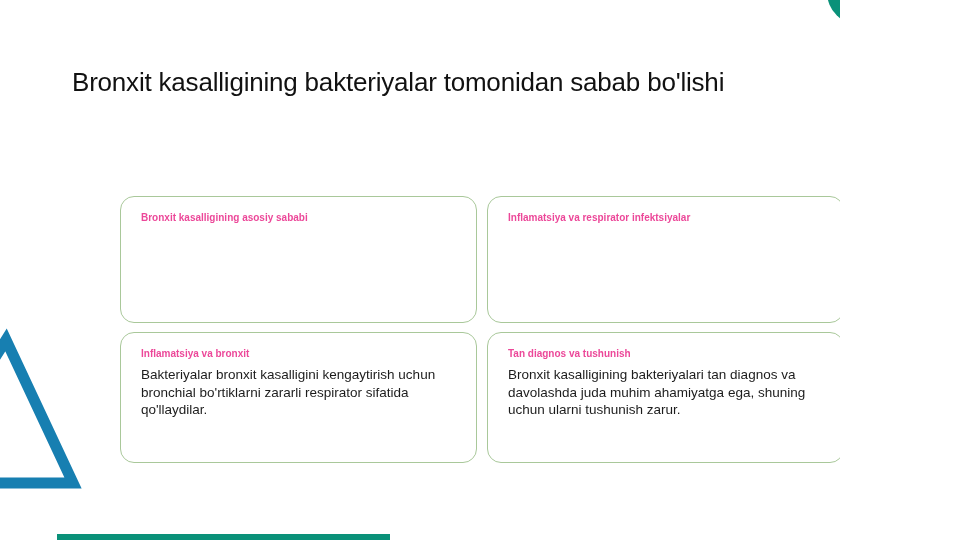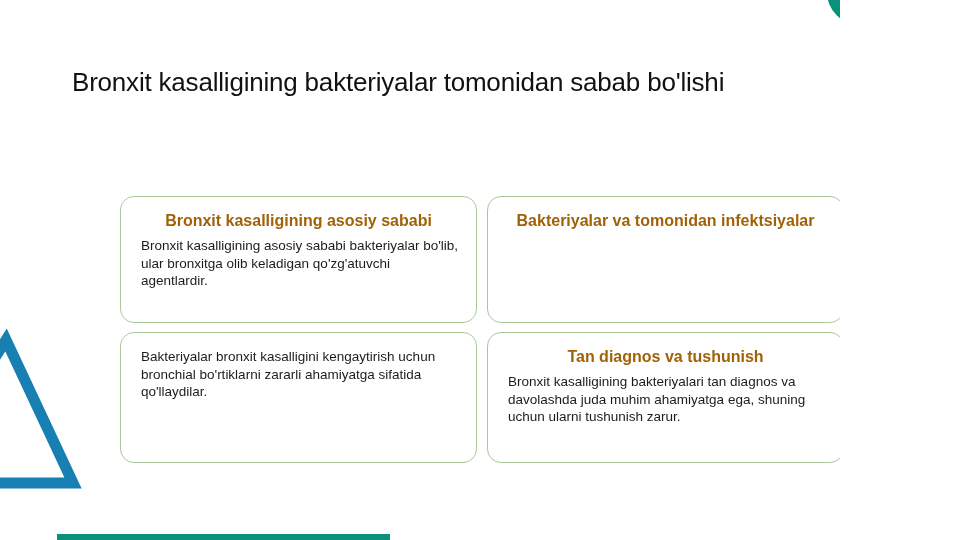--- a/index.html
+++ b/index.html
@@ -53,25 +53,24 @@
   .card {
     box-sizing: border-box;
     border: 1px solid #a9c89a;
     border-radius: 14px;
     background: #ffffff;
     padding: 15px 20px;
     overflow: hidden;
   }
   .card h3 {
     margin: 0 0 7px 0;
-    font-size: 16px;
+    font-size: 10px;
     font-weight: 700;
-    color: #a16207;
+    color: #ec4899;
     white-space: nowrap;
-    text-align: center;
   }
   .card p {
     margin: 0;
     font-size: 13.5px;
     line-height: 17.5px;
     color: #1c1c1c;
     width: 317px;
   }
   
   .triangle-decor {
@@ -98,29 +97,29 @@
 <div class="slide">
 
   <div class="circle-decor"></div>
 
   <h1 class="title">Bronxit kasalligining bakteriyalar tomonidan sabab bo'lishi</h1>
 
   <div class="cards">
 
     <div class="card">
       <h3>Bronxit kasalligining asosiy sababi</h3>
-      <p>Bronxit kasalligining asosiy sababi bakteriyalar bo'lib, ular bronxitga olib keladigan qo'zg'atuvchi agentlardir.</p>
     </div>
 
     <div class="card">
-      <h3>Bakteriyalar va tomonidan infektsiyalar</h3>
+      <h3>Inflamatsiya va respirator infektsiyalar</h3>
     </div>
 
     <div class="card">
-      <p>Bakteriyalar bronxit kasalligini kengaytirish uchun bronchial bo'rtiklarni zararli ahamiyatga sifatida qo'llaydilar.</p>
+      <h3>Inflamatsiya va bronxit</h3>
+      <p>Bakteriyalar bronxit kasalligini kengaytirish uchun bronchial bo'rtiklarni zararli respirator sifatida qo'llaydilar.</p>
     </div>
 
     <div class="card">
       <h3>Tan diagnos va tushunish</h3>
       <p>Bronxit kasalligining bakteriyalari tan diagnos va davolashda juda muhim ahamiyatga ega, shuning uchun ularni tushunish zarur.</p>
     </div>
 
   </div>
 
   <svg class="triangle-decor" viewBox="0 0 120 170" xmlns="http://www.w3.org/2000/svg">

